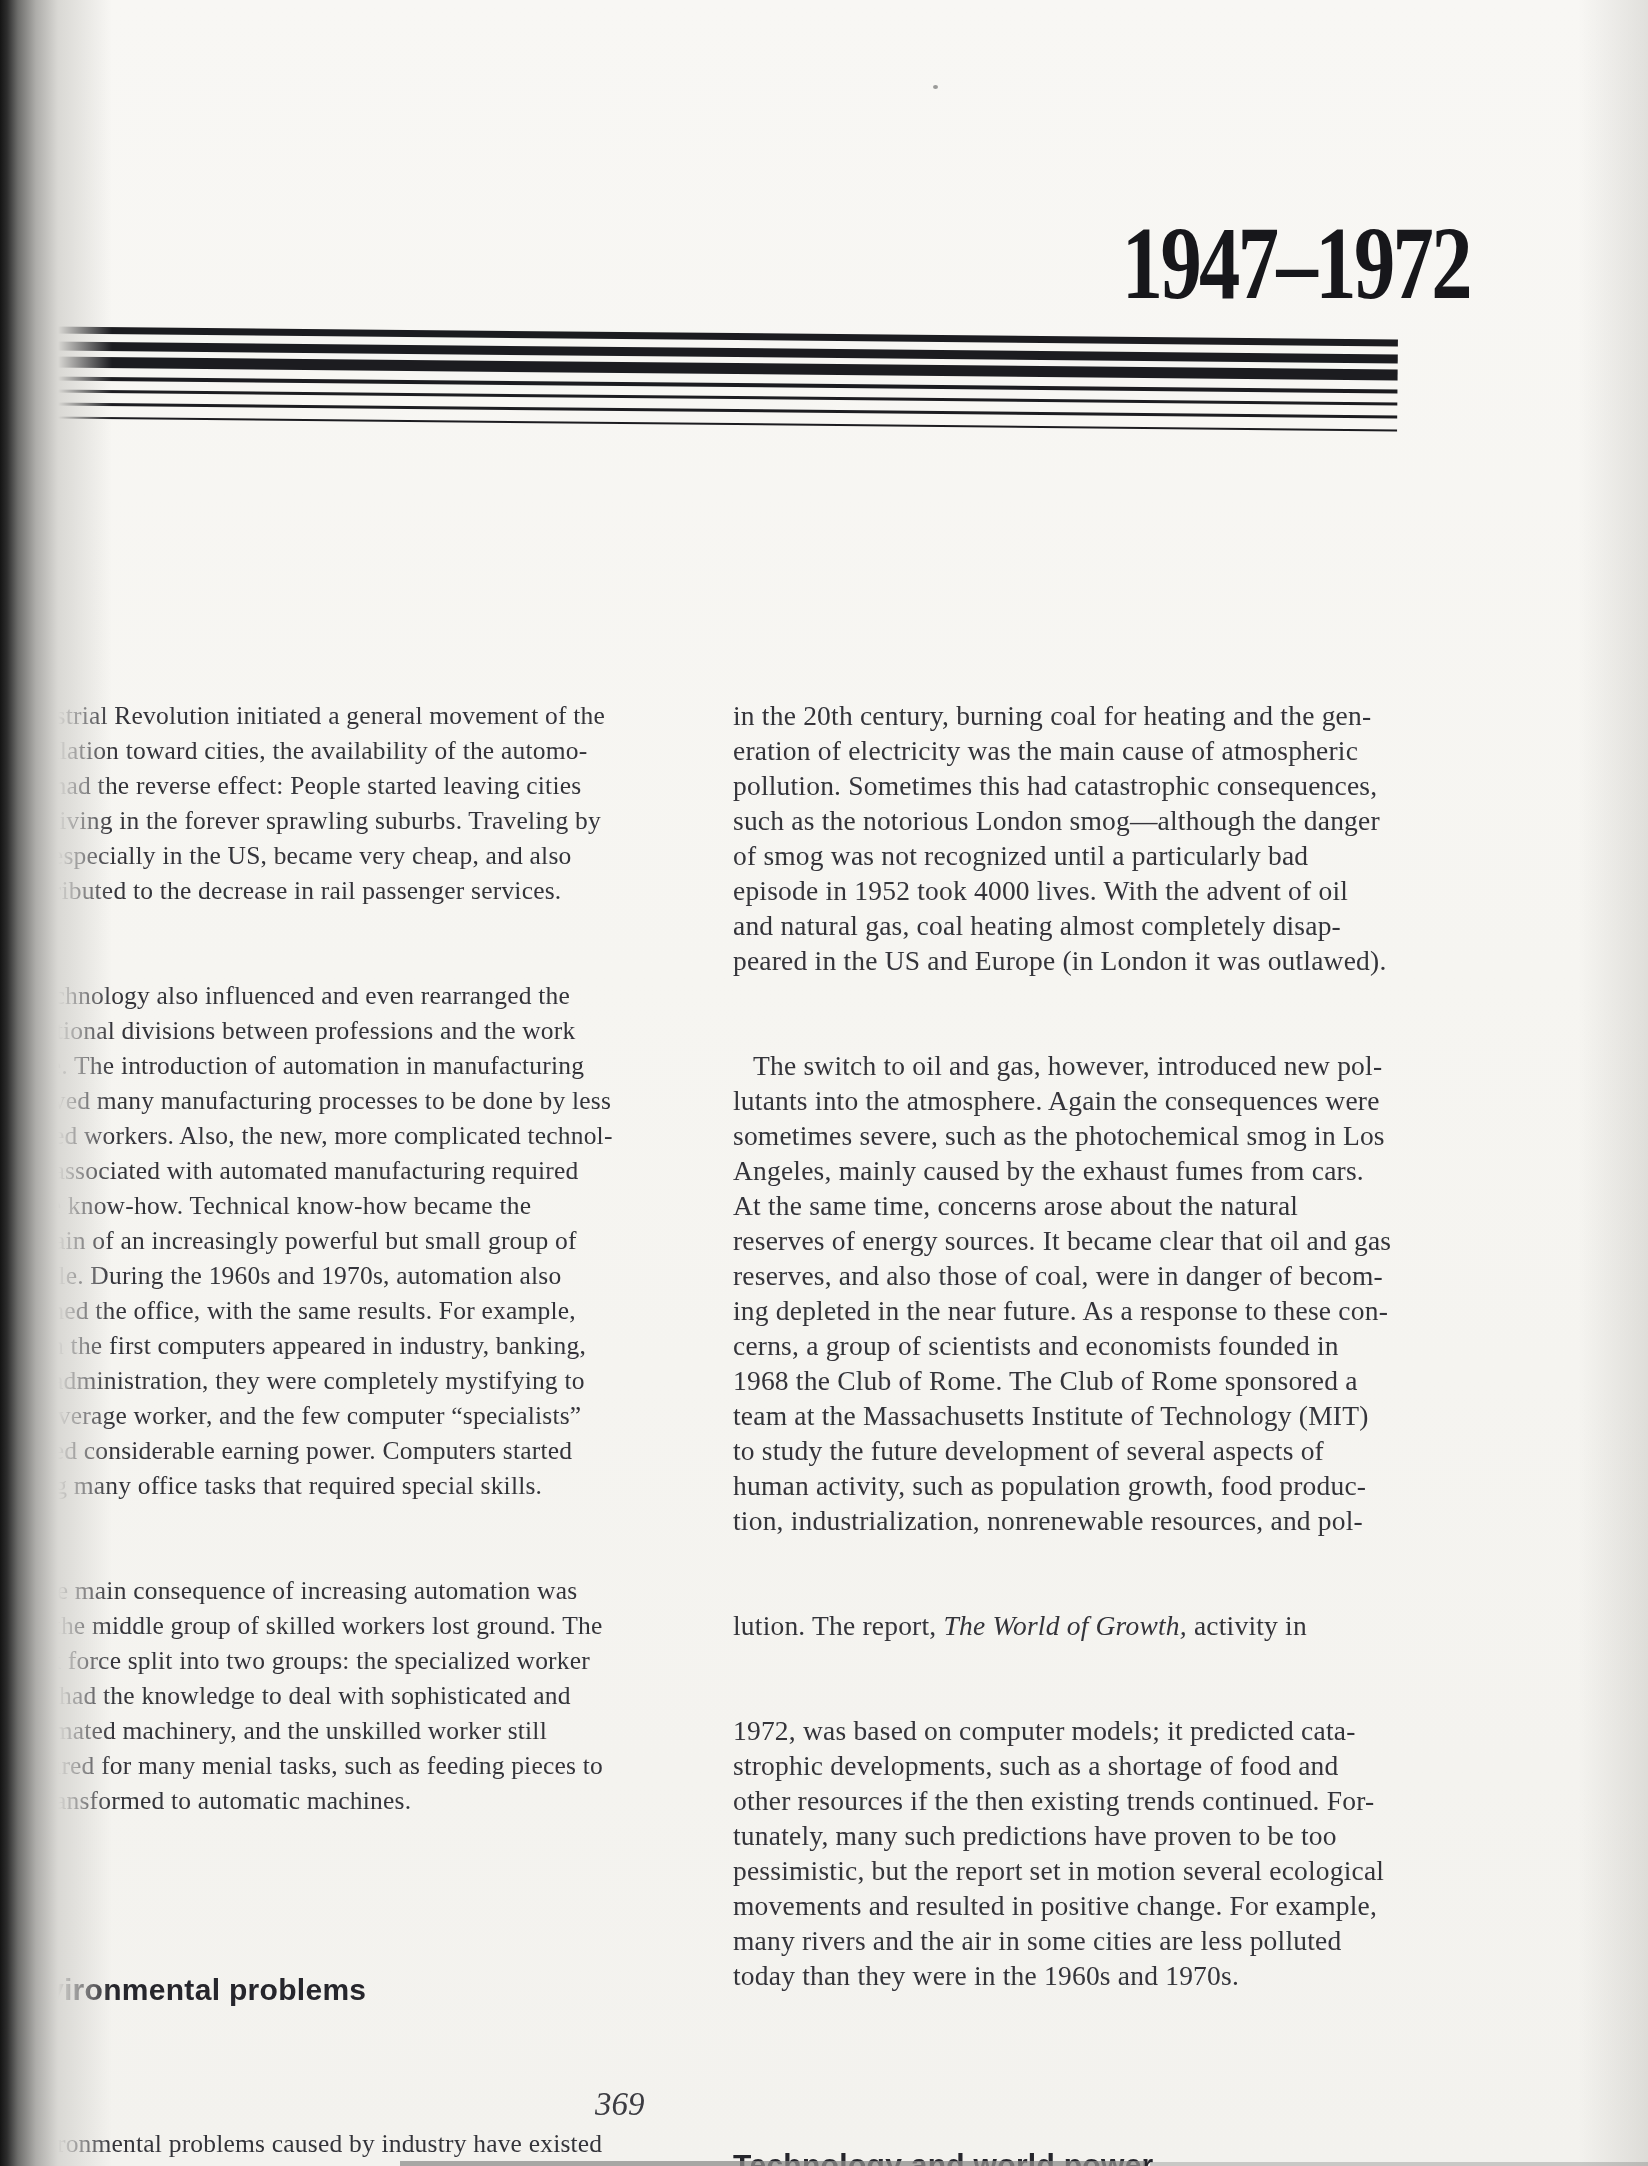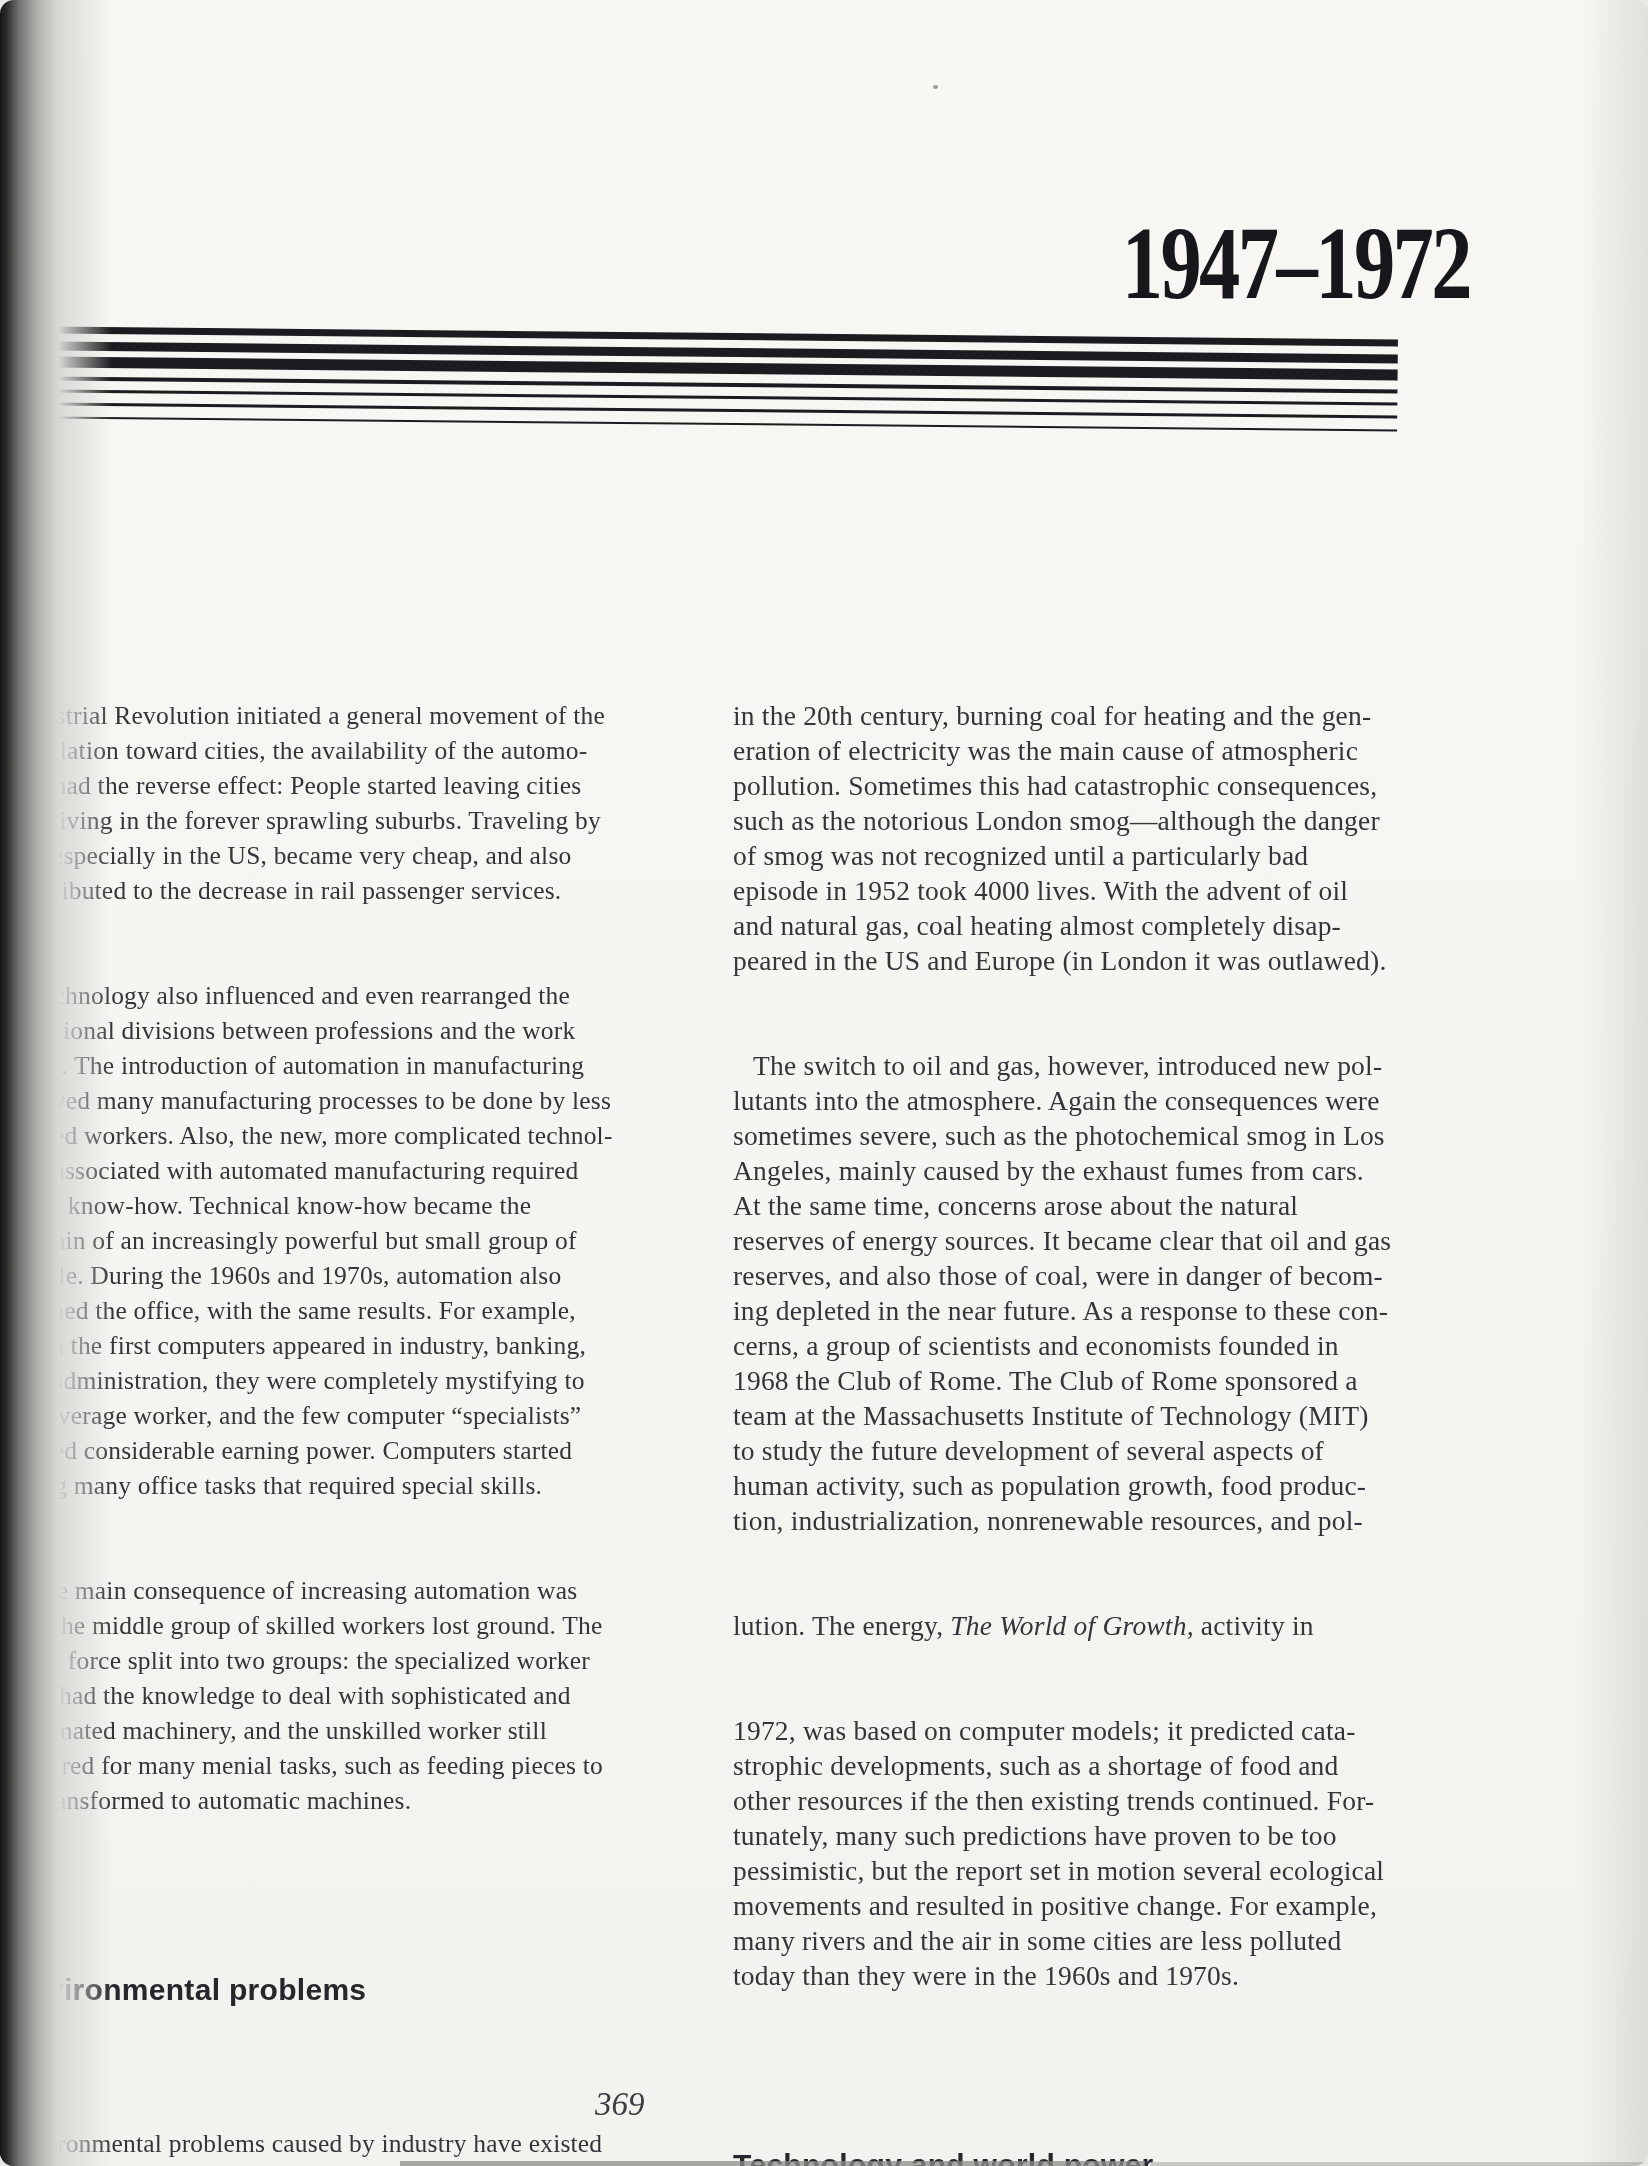--- a/index.html
+++ b/index.html
@@ -4,21 +4,20 @@
 <style>
   html, body { margin: 0; padding: 0; background: #e9e8e4; }
   .page {
     position: relative;
     width: 1648px;
     height: 2166px;
     background: linear-gradient(180deg, #f8f7f4 0%, #f6f5f1 45%, #f3f2ee 100%);
     overflow: hidden;
     font-family: "Liberation Serif", serif;
     color: #34343a;
-    border-radius: 14px;
   }
 
   
   .gutter {
     position: absolute; left: 0; top: 0; bottom: 0; width: 120px;
     background: linear-gradient(90deg,
       #141414 0px, #2d2d2d 7px, #6e6e6c 18px, #aeadaa 36px,
       #d9d8d4 58px, rgba(246,245,242,0.0) 112px);
     z-index: 6; pointer-events: none;
   }
@@ -167,21 +166,21 @@
 At the same time, concerns arose about the natural
 reserves of energy sources. It became clear that oil and gas
 reserves, and also those of coal, were in danger of becom-
 ing depleted in the near future. As a response to these con-
 cerns, a group of scientists and economists founded in
 1968 the Club of Rome. The Club of Rome sponsored a
 team at the Massachusetts Institute of Technology (MIT)
 to study the future development of several aspects of
 human activity, such as population growth, food produc-
 tion, industrialization, nonrenewable resources, and pol-</p>
-      <p class="inline-line"><span>lution. The energy, </span><em>The World of Growth,</em><span> activity in</span></p>
+      <p class="inline-line"><span>lution. The report, </span><em>The World of Growth,</em><span> activity in</span></p>
       <p class="body-text">1972, was based on computer models; it predicted cata-
 strophic developments, such as a shortage of food and
 other resources if the then existing trends continued. For-
 tunately, many such predictions have proven to be too
 pessimistic, but the report set in motion several ecological
 movements and resulted in positive change. For example,
 many rivers and the air in some cities are less polluted
 today than they were in the 1960s and 1970s.</p>
       <h2 class="section-heading">Technology and world power</h2>
       

